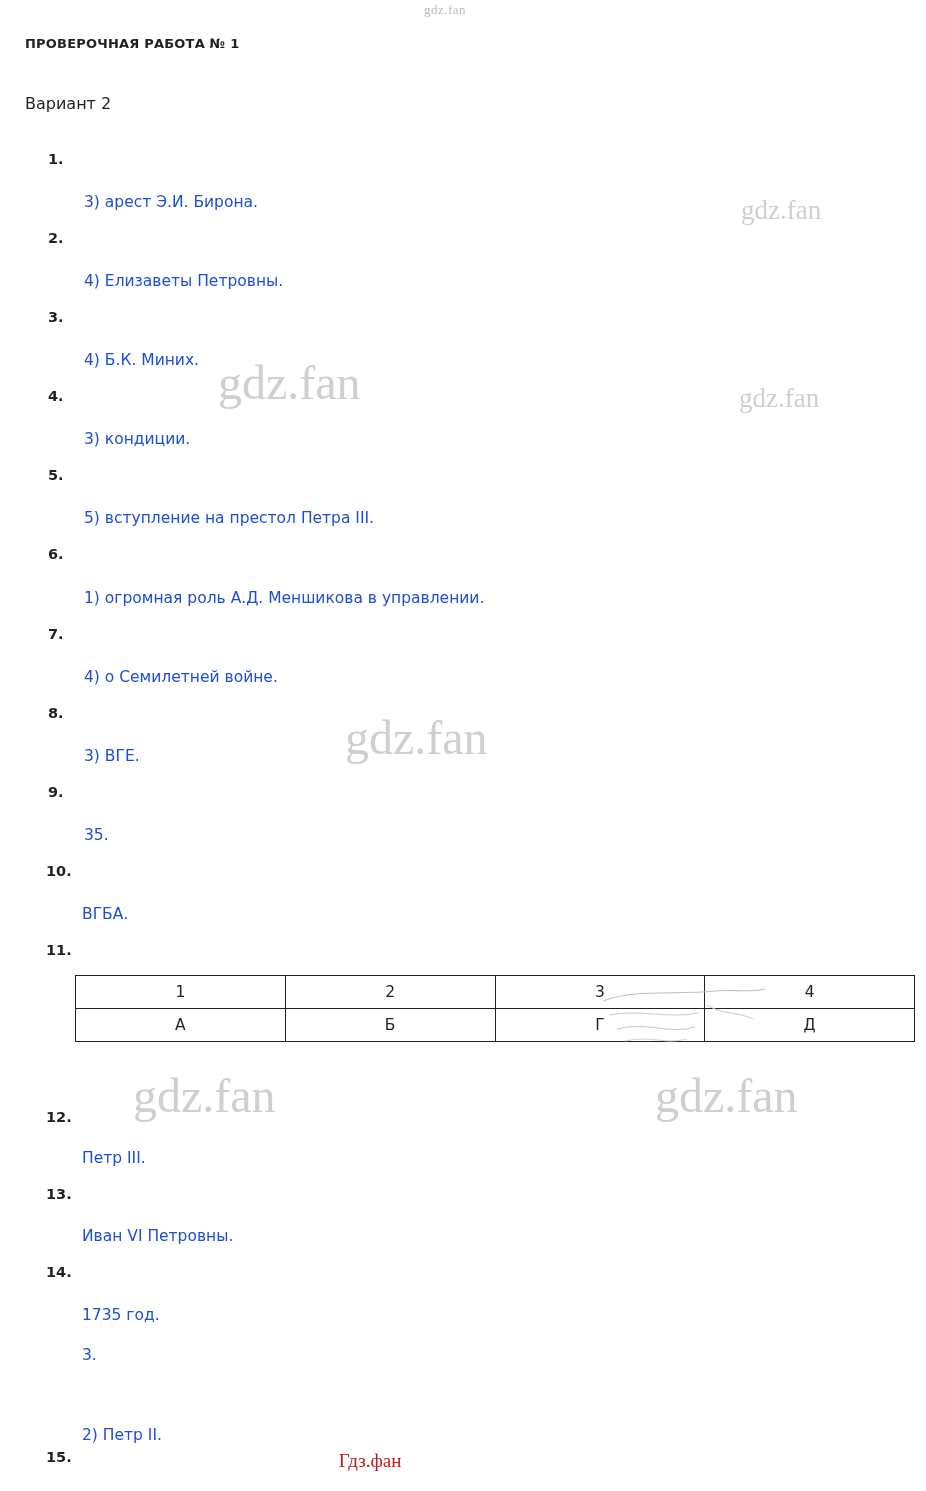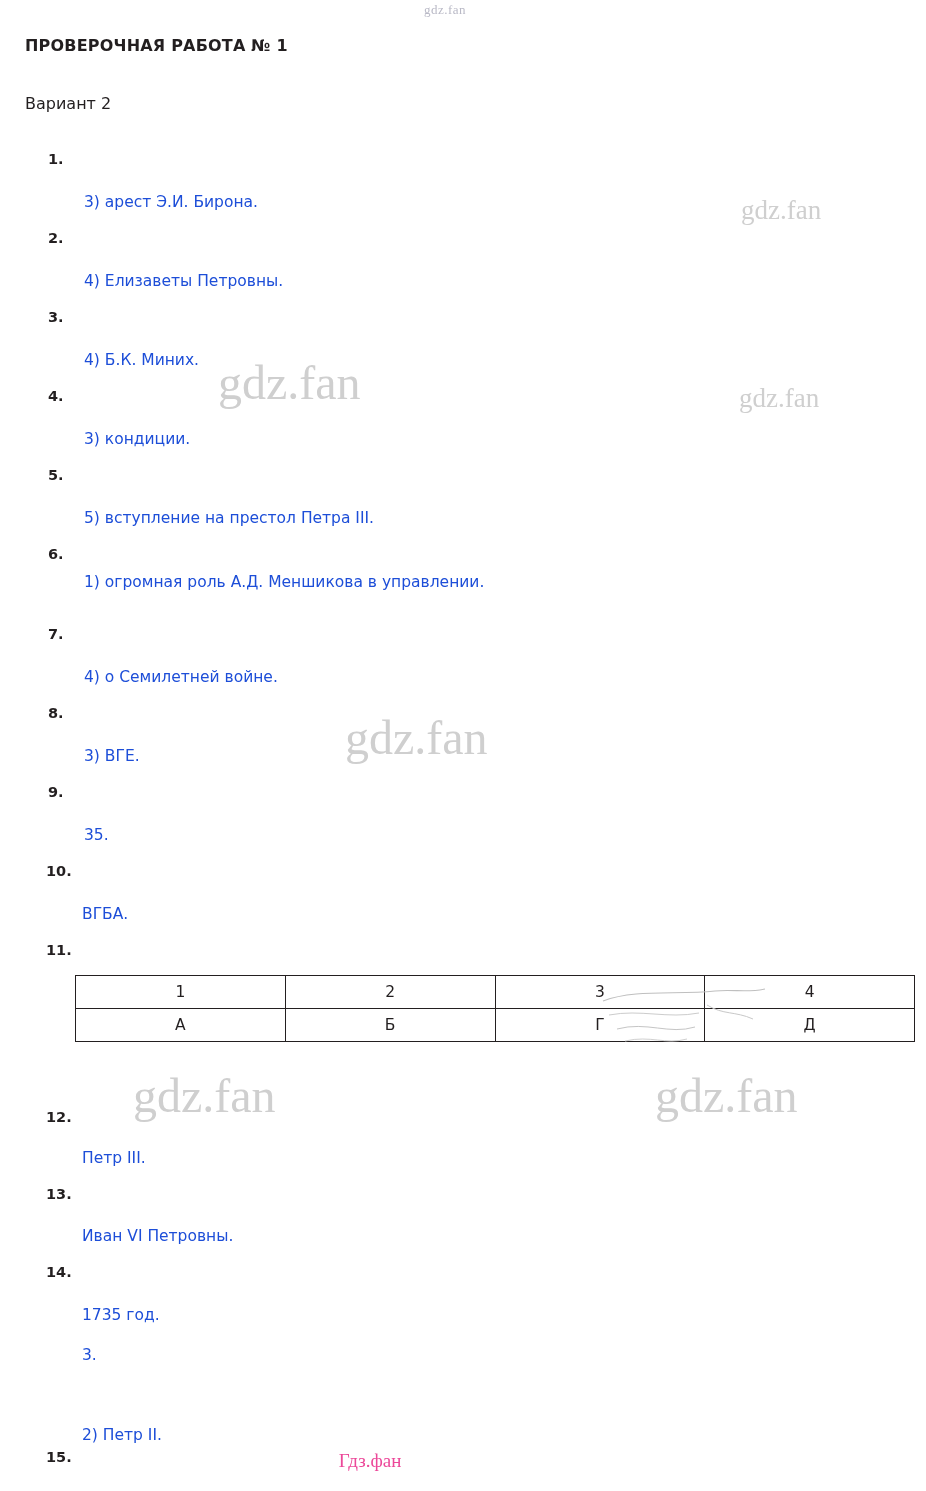--- a/index.html
+++ b/index.html
@@ -37,34 +37,34 @@
   .wm-c1 { left: 218px; top: 355px; font-size: 48px; color: #cfcfcf; }
   .wm-c2 { left: 345px; top: 710px; font-size: 48px; color: #cfcfcf; }
   .wm-c3 { left: 133px; top: 1068px; font-size: 48px; color: #cfcfcf; }
   .wm-c4 { left: 655px; top: 1068px; font-size: 48px; color: #cfcfcf; }
   .wm-bottom {
     left: 0;
     width: 740px;
     text-align: center;
     top: 1450px;
     font-size: 19px;
-    color: #ec4899;
+    color: #b91c1c;
   }
 
   
   .page {
     position: relative;
     z-index: 2;
     padding: 0;
   }
   .title {
     position: absolute;
     left: 25px;
     top: 36px;
-    font-size: 16px;
+    font-size: 13px;
     font-weight: bold;
     letter-spacing: 0.2px;
   }
   .variant {
     position: absolute;
     left: 25px;
     top: 94px;
     font-size: 16px;
     font-weight: normal;
   }
@@ -158,21 +158,21 @@
       <span class="qans" style="top:285px">3) кондиции.</span>
     </div>
 
     <div class="qitem">
       <span class="qnum" style="top:322px">5.</span>
       <span class="qans" style="top:364px">5) вступление на престол Петра III.</span>
     </div>
 
     <div class="qitem">
       <span class="qnum" style="top:401px">6.</span>
-      <span class="qans" style="top:428px">1) огромная роль А.Д. Меншикова в управлении.</span>
+      <span class="qans" style="top:444px">1) огромная роль А.Д. Меншикова в управлении.</span>
     </div>
 
     <div class="qitem">
       <span class="qnum" style="top:481px">7.</span>
       <span class="qans" style="top:523px">4) о Семилетней войне.</span>
     </div>
 
     <div class="qitem">
       <span class="qnum" style="top:560px">8.</span>
       <span class="qans" style="top:602px">3) ВГЕ.</span>

